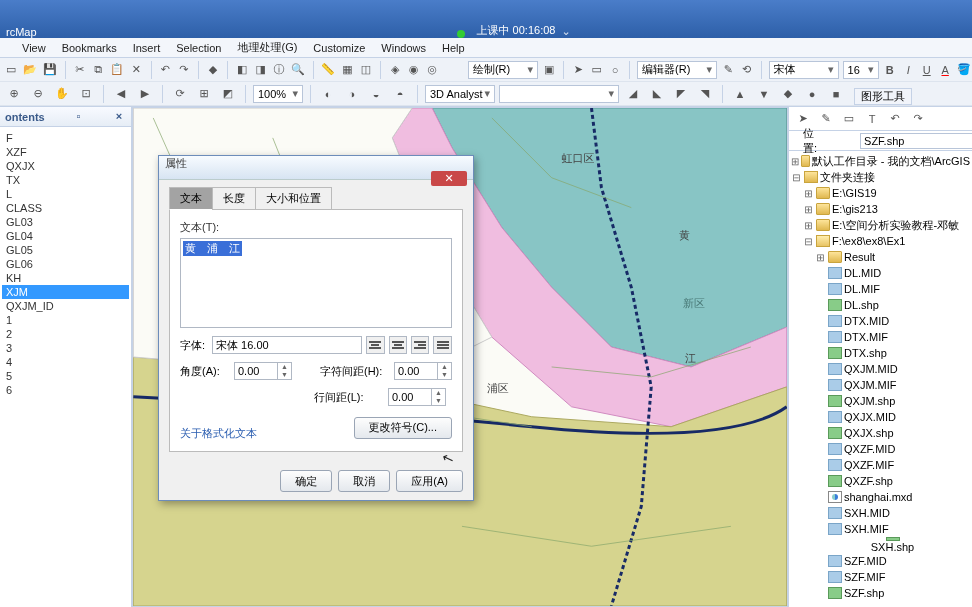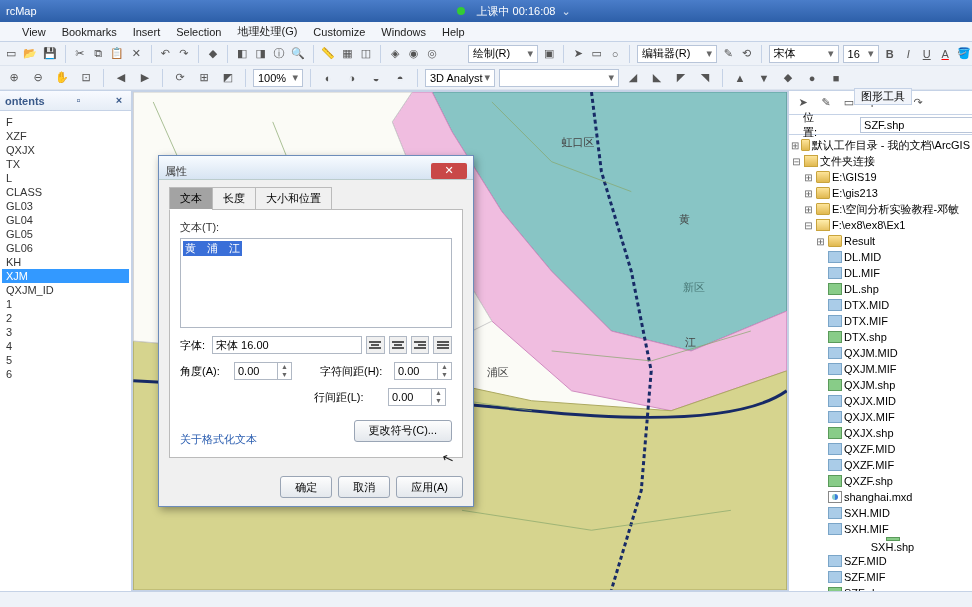--- a/index.html
+++ b/index.html
@@ -1,17 +1,17 @@
 <!DOCTYPE html>
 <html><head>
 <meta charset="utf-8">
 <style>
 * { margin: 0; padding: 0; box-sizing: border-box; font-family: "Microsoft YaHei", Tahoma, sans-serif; font-size: 11px; }
 body { width: 972px; height: 607px; background: #e6e6e6; overflow: hidden; position: relative; }
-.titlebar { height: 22px; background: linear-gradient(#4a7dc9,#2d5fa8); color: #fff; display: flex; align-items: center; padding: 0 6px; }
+.titlebar { height: 38px; background: linear-gradient(#4a7dc9,#2d5fa8); color: #fff; display: flex; align-items: flex-end; padding: 0 6px; }
 .titlebar .bullet { width: 8px; height: 8px; border-radius: 50%; background: #3c3; margin-right: 6px; margin-left: 420px; }
 .titlebar .rt { margin-left: 6px; }
 .titlebar .tchev { margin-left: 6px; opacity:.8 }
 .menubar { height: 20px; background: #f3f6fb; display: flex; align-items: center; border-bottom: 1px solid #c5d2e6; padding-left: 14px; }
 .menubar span { padding: 2px 8px; color: #222; cursor: default; }
 .toolbars { background: #eef2f8; border-bottom: 1px solid #c5d2e6; }
 .trow { height: 24px; display: flex; align-items: center; padding-left: 4px; border-bottom: 1px solid #dde4ee; gap: 4px; }
 .tbtn { width: 20px; height: 20px; border: 1px solid transparent; display: inline-flex; align-items: center; justify-content: center; color: #555; border-radius: 2px; }
 .tsep { width: 1px; height: 18px; background: #c5d2e6; margin: 0 3px; }
 .tdrop { height: 18px; border: 1px solid #b8c5d9; background: #fff; padding: 0 4px; display: inline-flex; align-items: center; min-width: 60px; }
@@ -37,40 +37,40 @@
 .ic-fld { background: linear-gradient(#fde49a,#e0b850); border: 1px solid #c9a43d; border-radius: 1px; }
 .ic-fld-o { background: linear-gradient(#ffeead,#e8c465); border: 1px solid #c9a43d; }
 .ic-fld-lnk { background: linear-gradient(#fde49a,#e0b850); border: 1px solid #c9a43d; }
 .ic-gr { background: #88cc88; border: 1px solid #5a9a5a; }
 .ic-bl { background: #aacce8; border: 1px solid #7aa5c8; }
 .ic-mxd { background: #fff; border: 1px solid #888; }
 .ic-mxd::after { content:""; display:block; width:6px; height:6px; margin:2px auto; border-radius:50%; background: conic-gradient(#3a7dd8 0 180deg,#8cc 180deg 360deg); }
 .sb { height: 20px; background: #eef2f8; border-top: 1px solid #c5d2e6; }
 
 .dlg { position: absolute; left: 158px; top: 155px; width: 316px; background: #f0f0f0; border: 1px solid #6c8cba; box-shadow: 2px 3px 8px rgba(0,0,0,.35); }
-.dlg-ti { height: 24px; background: linear-gradient(#f7fbff,#d7e4f2); display: flex; align-items: flex-end; padding: 0 6px; border-bottom: 1px solid #bcc; }
+.dlg-ti { height: 24px; background: linear-gradient(#f7fbff,#d7e4f2); display: flex; align-items: flex-start; padding: 0 6px; border-bottom: 1px solid #bcc; flex-direction: column; }
 .dlg-ti .ttl { color: #333; }
 .dlg-ti .xbtn { margin-left: auto; width: 36px; height: 16px; background: #c94848; color: #fff; text-align: center; line-height: 15px; border-radius: 2px; font-size: 11px; }
 .dlg-body { padding: 6px 10px 10px; }
 .dtabs { display: flex; border-bottom: 1px solid #bbb; }
 .dtabs span { padding: 3px 10px; border: 1px solid #bbb; margin-right: -1px; background: #f0f0f0; font-size: 11px; position: relative; top: 1px; }
 .dtabs span.act { background: #a3a3a3; border-bottom-color: #fff; }
 .dpane { border: 1px solid #bbb; border-top: none; padding: 10px; background: #fff; }
 .flbl { font-size: 11px; color: #333; margin-bottom: 3px; display: block; }
 .ta { width: 100%; height: 90px; border: 1px solid #b0b8c4; resize: none; font-size: 11px; padding: 2px; }
 .ta .hl { background: #3a6fd8; color: #fff; padding: 0 2px; display: inline-block; }
 .row { display: flex; align-items: center; margin-top: 8px; gap: 4px; }
 .tw { height: 18px; border: 1px solid #b0b8c4; padding: 0 3px; font-size: 11px; }
 .albtn { width: 22px; height: 18px; border: 1px solid #b0b8c4; background: #f0f0f0; display: inline-flex; flex-direction: column; justify-content: center; align-items: center; gap: 1px; }
 .albtn i { width: 12px; height: 2px; background: #555; }
 .spin { display:inline-flex; }
 .spin input { width: 44px; height: 18px; border: 1px solid #b0b8c4; padding: 0 3px; font-size: 11px; }
 .spin .ar { width: 14px; border: 1px solid #b0b8c4; border-left: none; display:flex; flex-direction: column; }
 .spin .ar b { flex:1; font-size:7px; text-align:center; color:#666; line-height:8px; font-weight:normal; }
-.lnk { color: #2a5db0; font-size: 11px; margin-top: 18px; display: inline-block; }
+.lnk { color: #2a5db0; font-size: 11px; margin-top: 12px; display: inline-block; }
 .wbtn { height: 22px; border: 1px solid #9aa5b5; background: linear-gradient(#fdfdfd,#e4e8ed); padding: 0 14px; border-radius: 3px; font-size: 11px; }
 .dlg-ft { display:flex; justify-content: flex-end; gap: 6px; padding: 8px 10px; }
 .cur { position:absolute; left:442px; top:450px; font-size:14px; color:#222; pointer-events:none; transform: rotate(-20deg); }
 </style>
 </head>
 <body>
 
 <div class="titlebar">
   <span>rcMap</span>
   <span class="bullet"></span>
@@ -345,25 +345,20 @@
           <span class="ic ic-gr"></span>
           <span class="lbl">QXJM.shp</span>
         </div>
         <div class="nd" style="padding-left: 24px;">
           <span class="tgl"></span>
           <span class="ic ic-bl"></span>
           <span class="lbl">QXJX.MID</span>
         </div>
         <div class="nd" style="padding-left: 24px;">
           <span class="tgl"></span>
-          <span class="ic ic-bl"></span>
-          <span class="lbl">QXJX.MIF</span>
-        </div>
-        <div class="nd" style="padding-left: 24px;">
-          <span class="tgl"></span>
           <span class="ic ic-gr"></span>
           <span class="lbl">QXJX.shp</span>
         </div>
         <div class="nd" style="padding-left: 24px; text-align: right;">
           <span class="tgl"></span>
           <span class="ic ic-bl"></span>
           <span class="lbl">QXZF.MID</span>
         </div>
         <div class="nd" style="padding-left: 24px;">
           <span class="tgl"></span>

